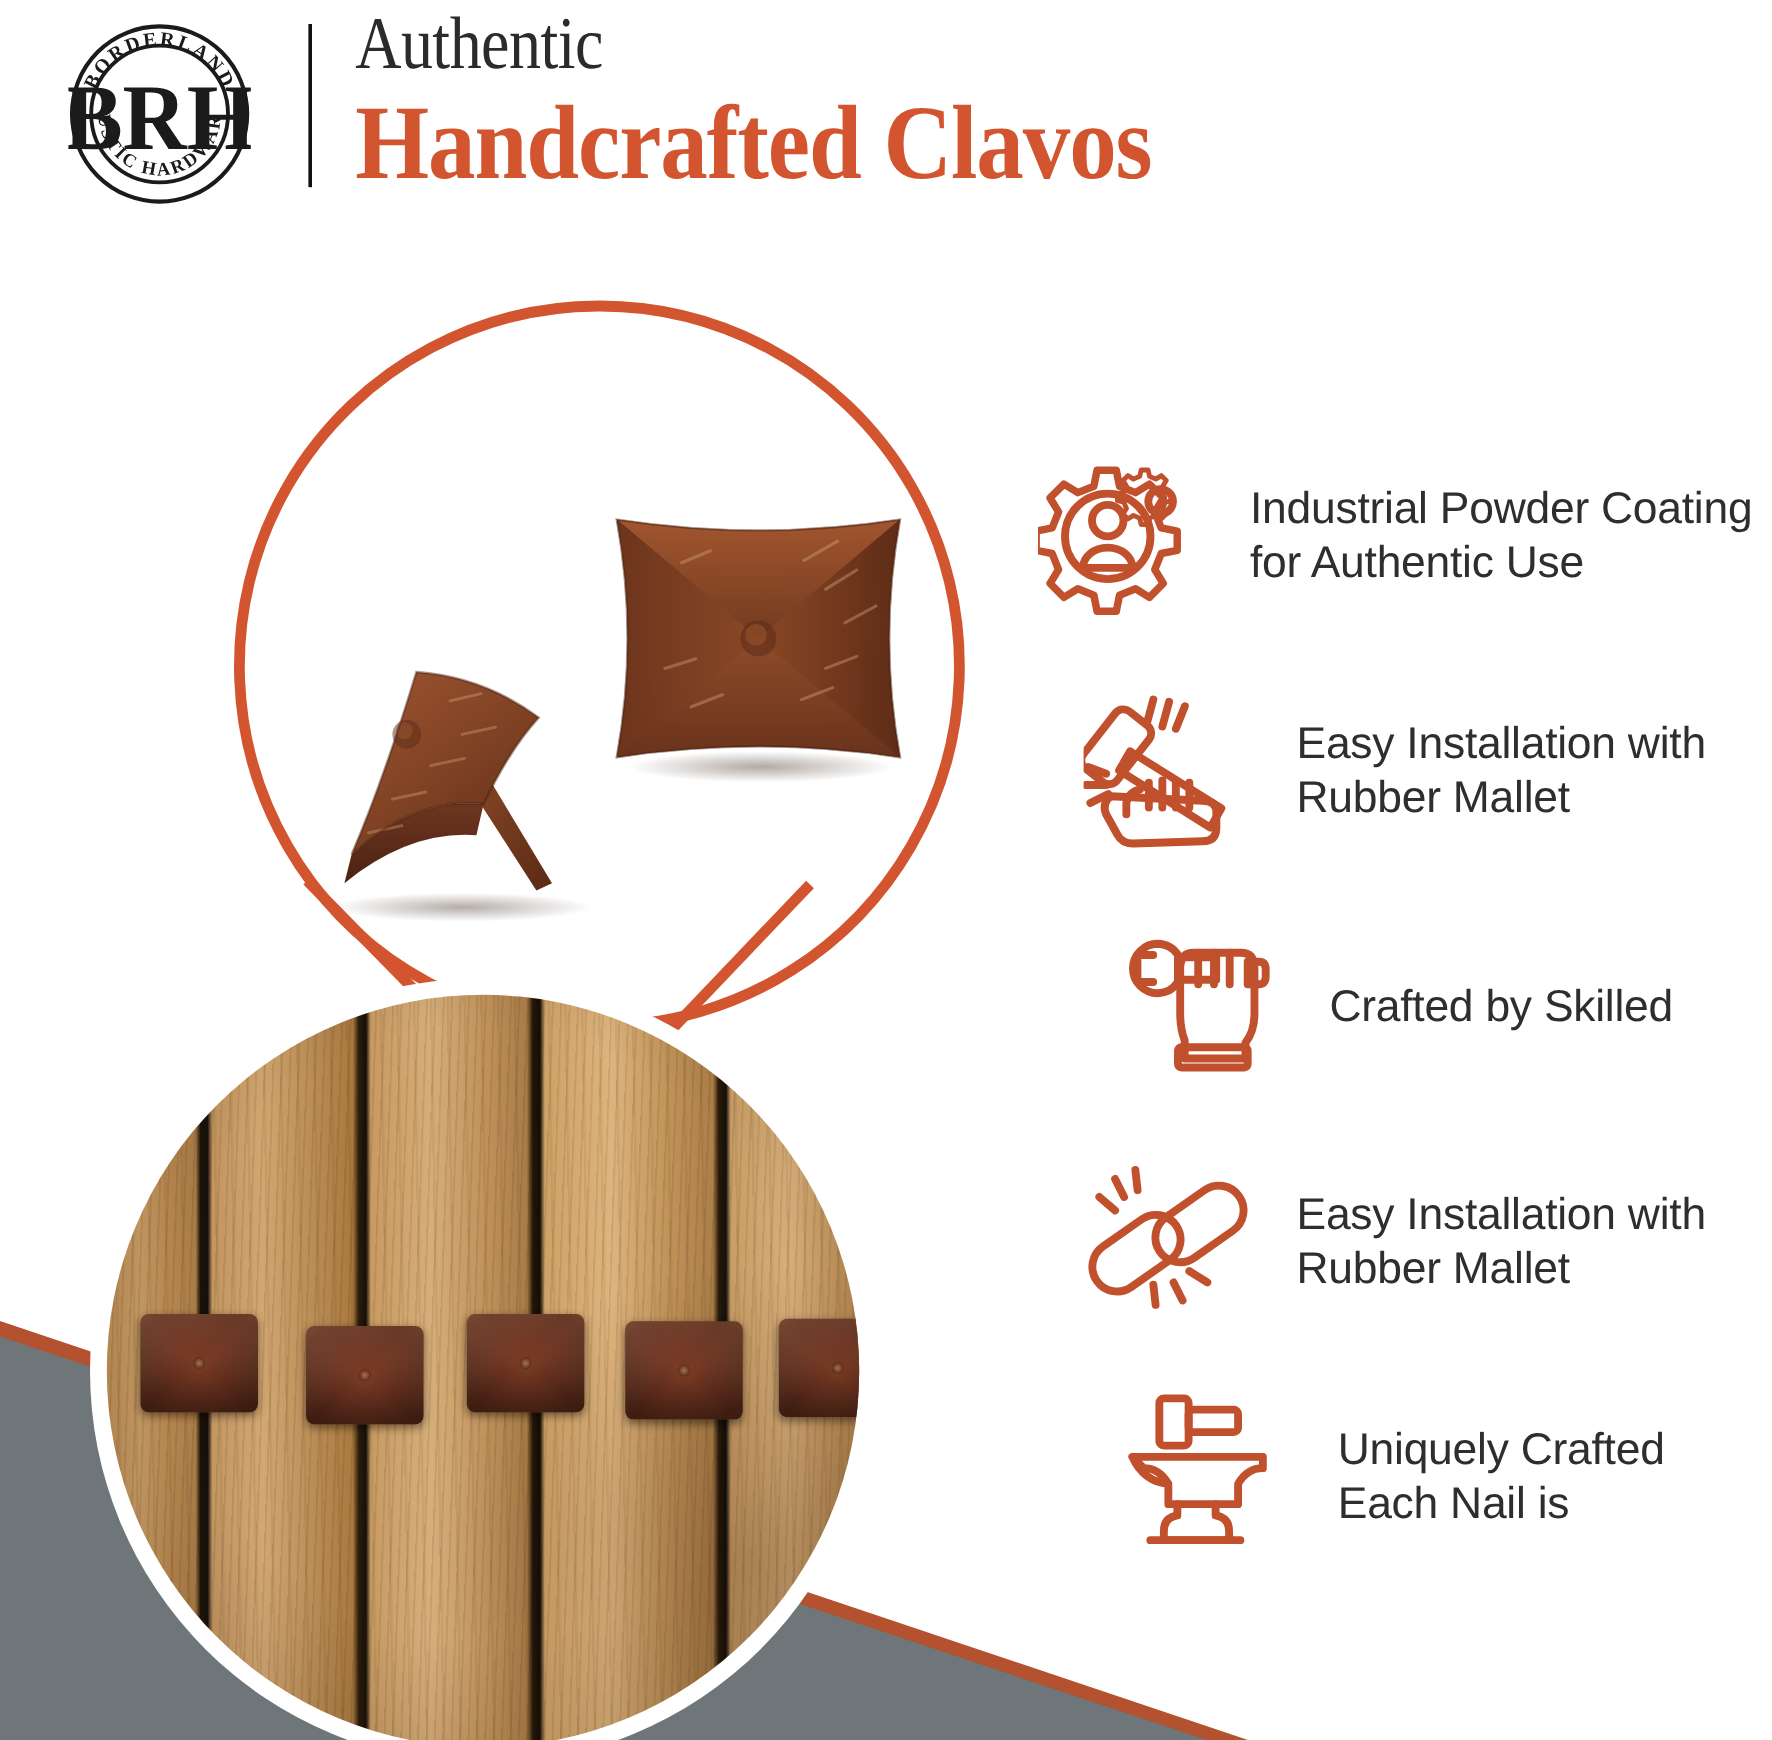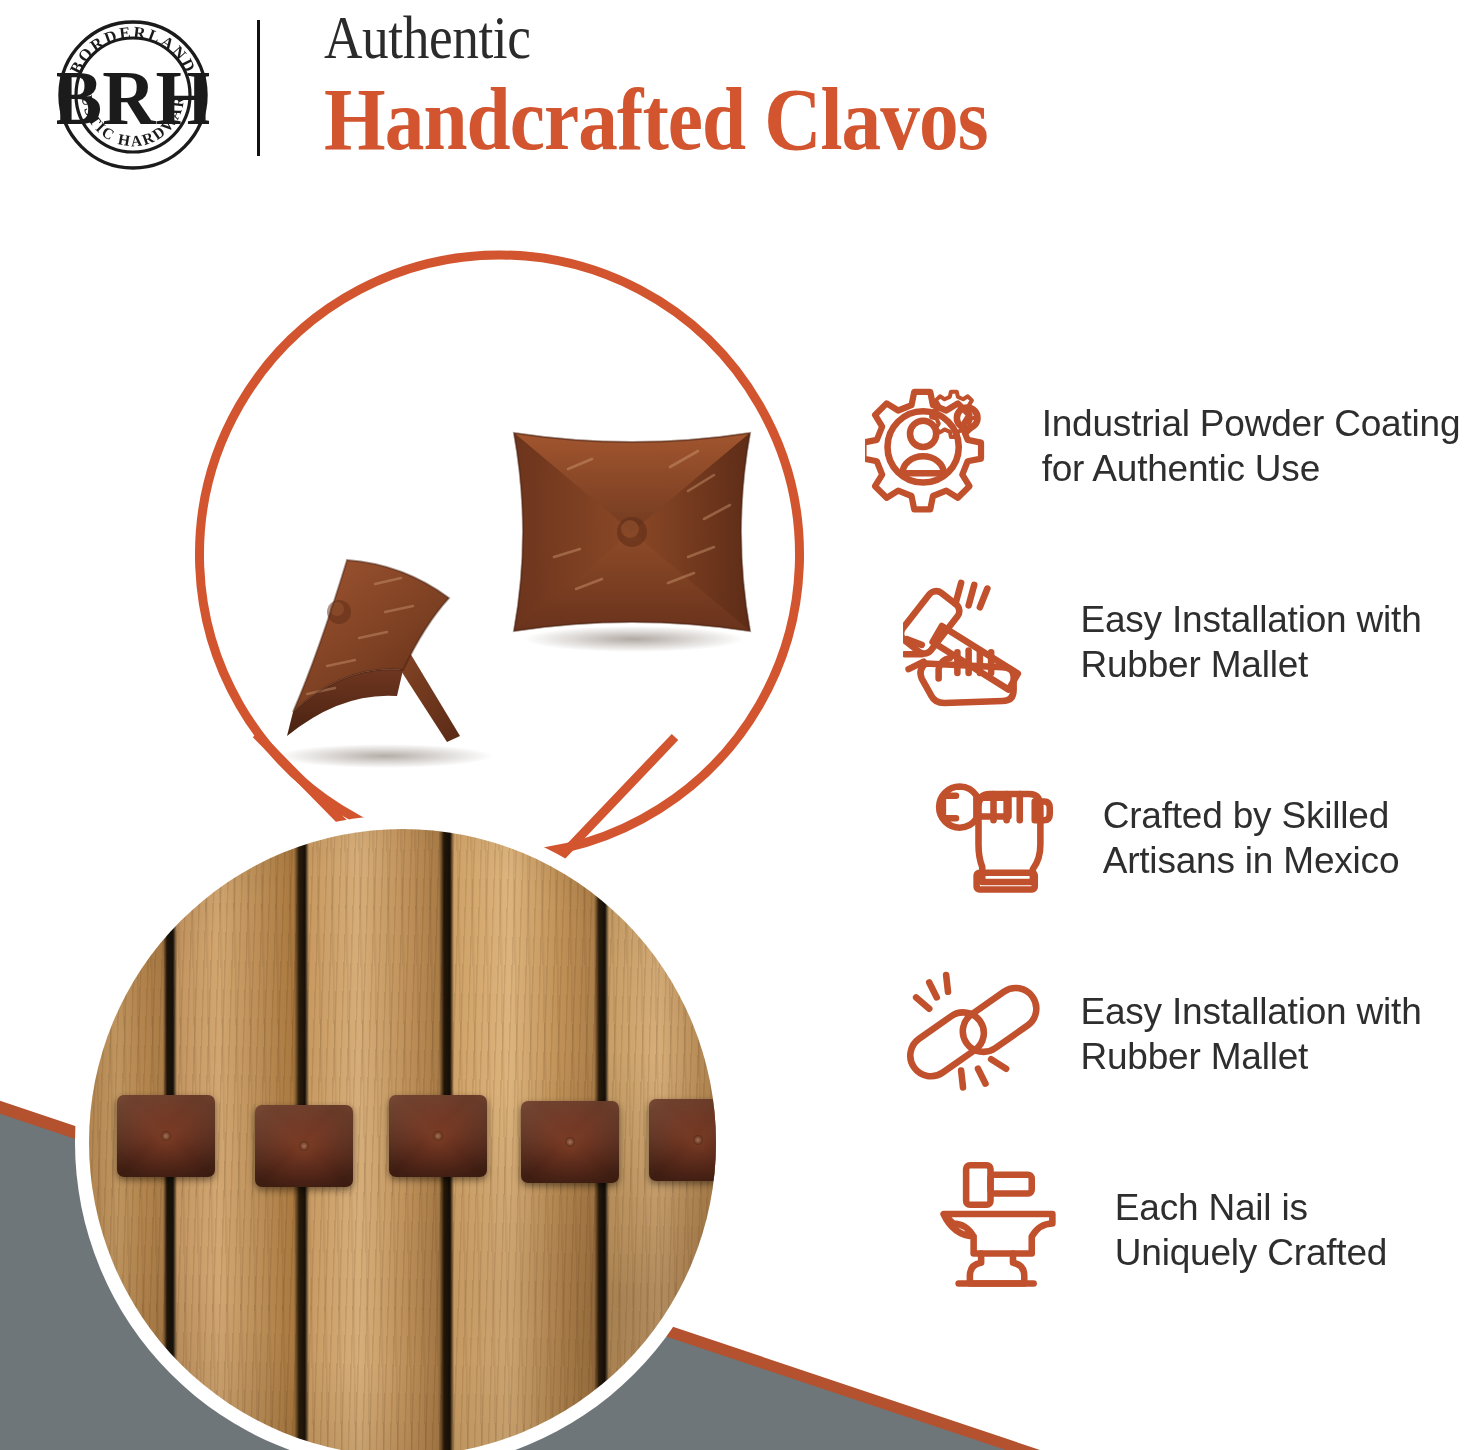--- a/index.html
+++ b/index.html
@@ -29,21 +29,21 @@
   }
 
   
   .header{position:absolute;left:0;top:0;width:1477px;height:190px;}
   .logo{
     position:absolute;left:57px;top:19px;width:152px;height:152px;
   }
   .divider{
     position:absolute;left:257px;top:20px;width:3px;height:136px;background:#111;
   }
-  .titles{position:absolute;left:296px;top:4px;margin-left:28px;}
+  .titles{position:absolute;left:296px;top:4px;}
   .title-top{
     font-family:"Liberation Serif", serif;
     font-size:62px;line-height:66px;font-weight:400;
     color:#2b2b2b;letter-spacing:-0.5px;
     transform:scaleX(0.86);transform-origin:left center;
     white-space:nowrap;
   }
   .title-main{
     font-family:"Liberation Serif", serif;
     font-size:88px;line-height:92px;font-weight:700;
@@ -382,21 +382,20 @@
             <line x1="72" y1="28" x2="72" y2="56"></line>
             <line x1="86" y1="28" x2="86" y2="56"></line>
             <line x1="100" y1="28" x2="100" y2="56"></line>
 
             <rect x="54" y="112" width="62" height="18" rx="3"></rect>
           </g>
         </svg>
       </div>
       <div class="f-text">
         <div>Crafted by Skilled</div>
-        <div>Artisans in Mexico</div>
       </div>
     </div>
 
     <div class="feature">
       <div class="f-icon">
         <svg viewBox="0 0 160 150" width="150" height="142" aria-hidden="true">
           <g fill="none" stroke="#C1502D" stroke-width="7" stroke-linejoin="round" stroke-linecap="round">
 
             <rect x="4" y="64" width="86" height="44" rx="22" transform="rotate(-35 47 86)"></rect>
 
@@ -429,19 +428,19 @@
 
             <path d="M6,58 l116,0 l0,10 q-14,0 -22,14 l0,18 l-62,0 l0,-18 q-8,-14 -22,-14 Z
                      M6,58 q10,22 32,24"></path>
 
             <path d="M46,100 l0,10 q-12,2 -12,14 l0,8 l58,0 l0,-8 q0,-12 -12,-14 l0,-10"></path>
             <line x1="22" y1="132" x2="102" y2="132"></line>
           </g>
         </svg>
       </div>
       <div class="f-text">
+        <div>Uniquely Crafted</div>
         <div>Each Nail is</div>
-        <div>Uniquely Crafted</div>
       </div>
     </div>
 
   </div>
 </div>
 
 </body></html>

